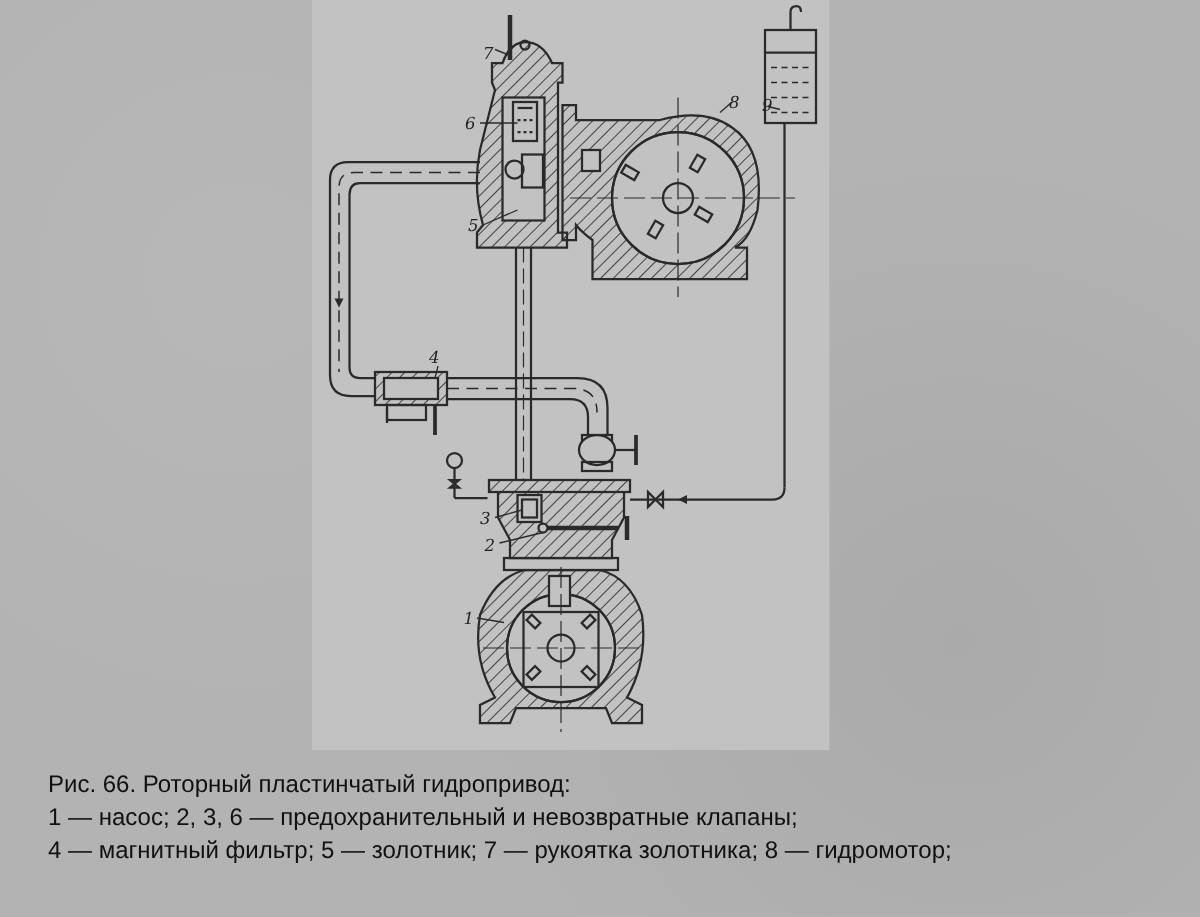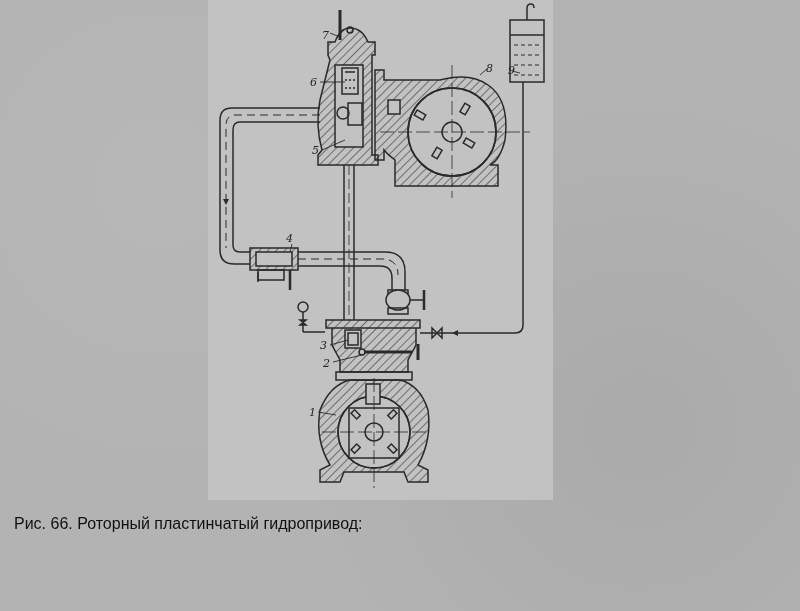--- a/index.html
+++ b/index.html
@@ -16,21 +16,21 @@
       #b3b3b3;
   }
   .figure-panel {
     position:absolute; left:208px; top:0; width:345px; height:500px;
     background:#c2c2c2;
   }
   .diagram {
     position:absolute; left:0; top:0; width:800px; height:500px;
   }
   .caption {
-    position:absolute; left:14px; top:513px; width:760px;
+    position:absolute; left:32px; top:513px; width:760px;
     color:#111; font-size:16px; line-height:22px;
   }
   .caption div { white-space:nowrap; }
   .lbl { font-family:"DejaVu Serif", serif; font-style:italic; font-size:11px; fill:#222; }
 </style>
 </head>
 <body>
 
 <div class="page-bg"></div>
 <div class="figure-panel"></div>
@@ -174,13 +174,15 @@
   <text class="lbl" x="486" y="72">8</text>
   <text class="lbl" x="508" y="74">9</text>
   <text class="lbl" x="286" y="242">4</text>
   <text class="lbl" x="320" y="349">3</text>
   <text class="lbl" x="323" y="367">2</text>
   <text class="lbl" x="309" y="416">1</text>
 </svg>
 
 <div class="caption">
   <div>Рис. 66. Роторный пластинчатый гидропривод:</div>
+  <div>1 — насос; 2, 3, 6 — предохранительный и невозвратные клапаны;</div>
+  <div>4 — магнитный фильтр; 5 — золотник; 7 — рукоятка золотника; 8 — гидромотор;</div>
 </div>
 
 </body></html>

